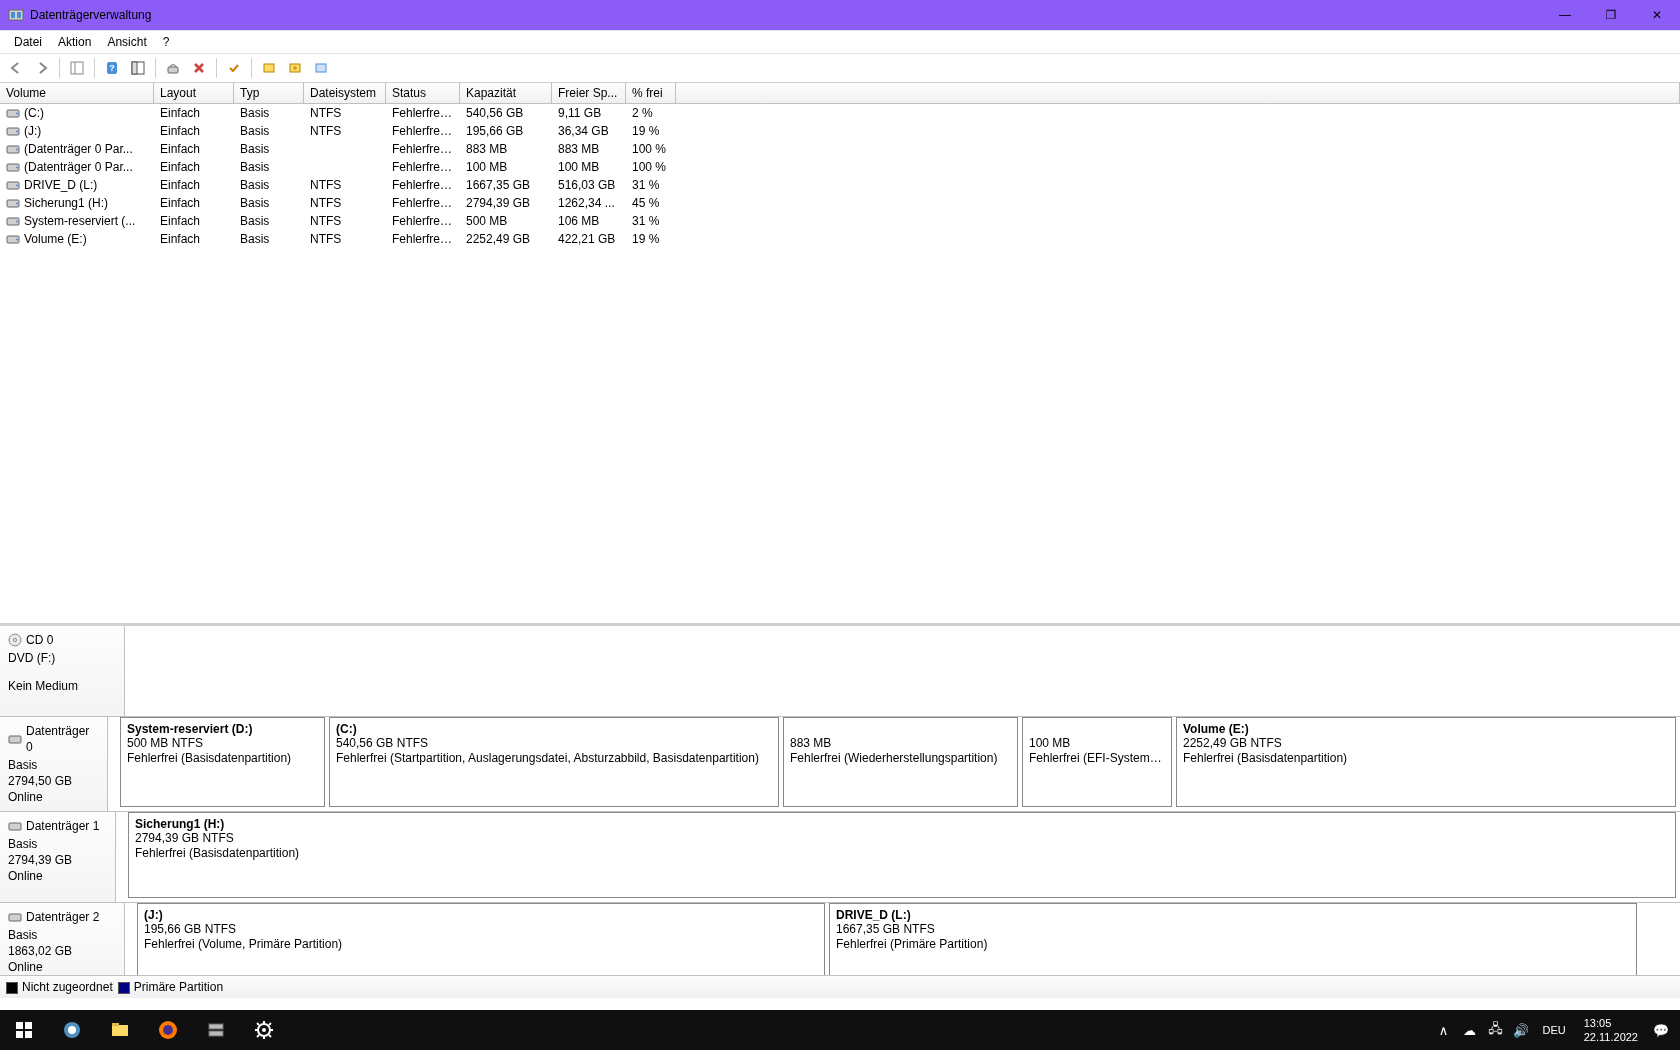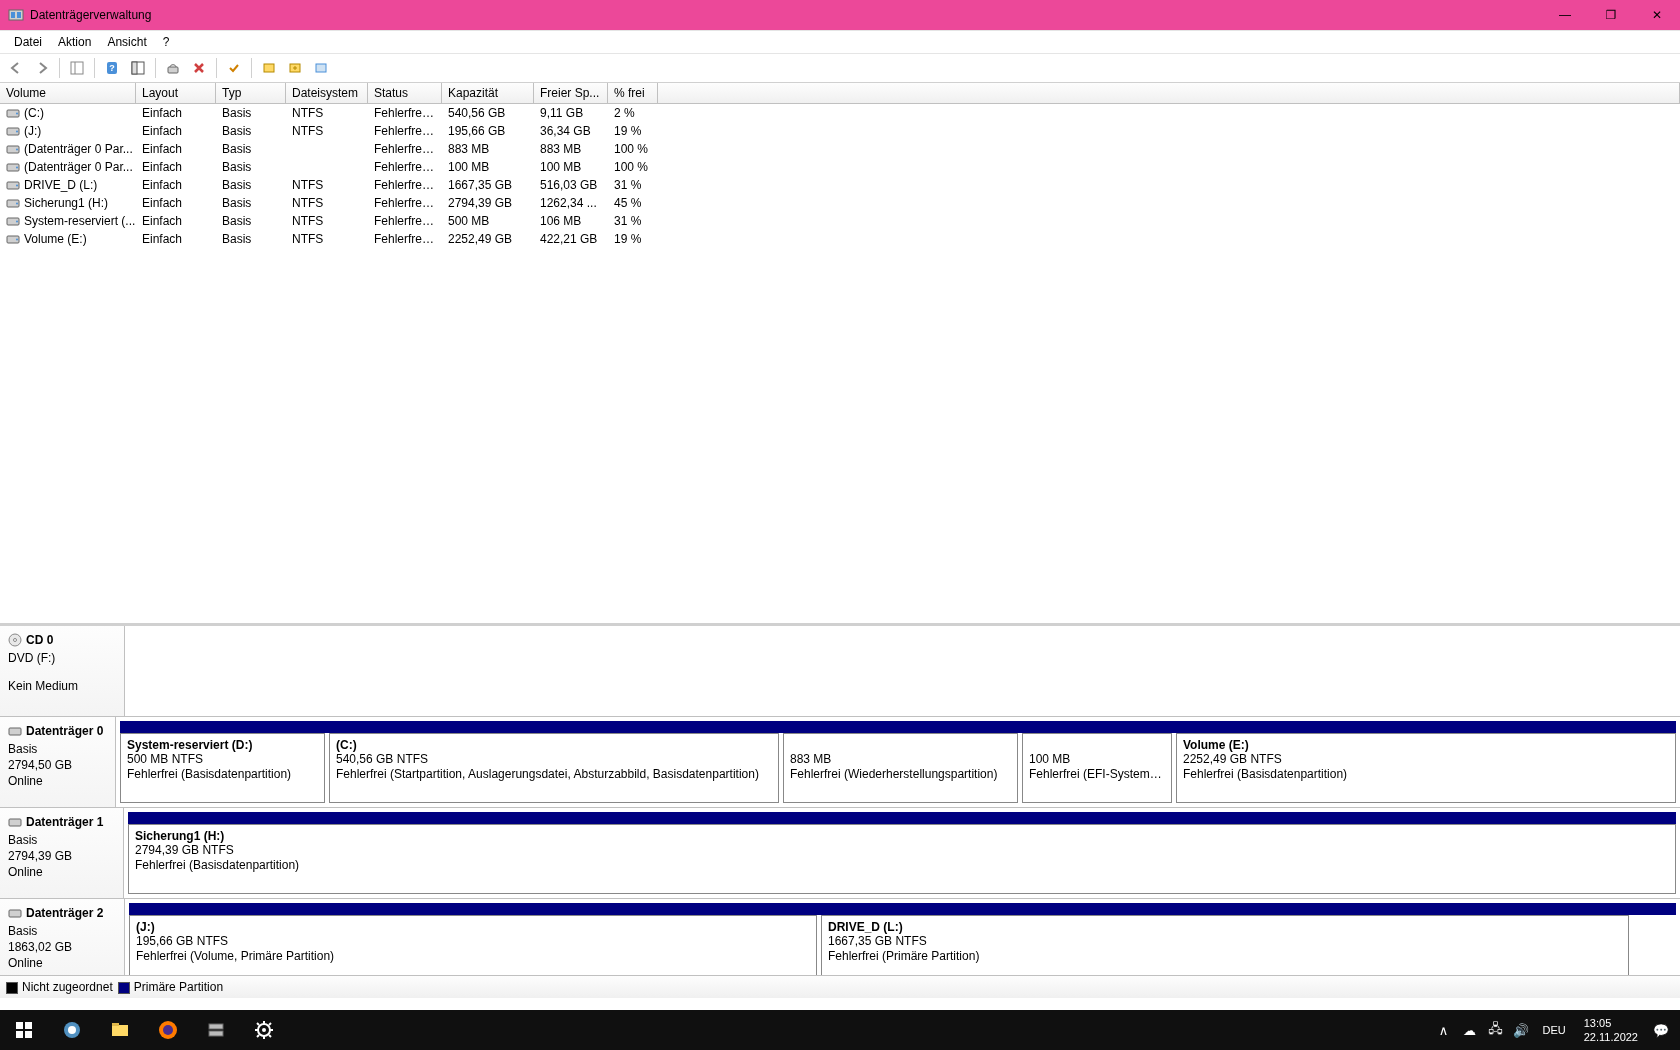--- a/index.html
+++ b/index.html
@@ -1,39 +1,39 @@
 <!DOCTYPE html>
 <html><head>
 <meta charset="utf-8">
 <style>
 html,body{margin:0;padding:0;width:1680px;height:1050px;font-family:'Segoe UI',Tahoma,sans-serif;font-size:12px;background:#fff;color:#000;overflow:hidden}
 .window{display:flex;flex-direction:column;height:100%}
-.titlebar{height:30px;background:#ec4899;display:flex;align-items:center;padding-left:8px;border-bottom:1px solid #e5e5e5}
+.titlebar{height:30px;background:#8b5cf6;display:flex;align-items:center;padding-left:8px;border-bottom:1px solid #e5e5e5}
 .titlebar .icon{width:16px;height:16px;margin-right:6px;display:inline-block}
 .titlebar .title{flex:1;font-size:12px}
 .winbtns{display:flex}
 .winbtn{width:46px;height:30px;display:flex;align-items:center;justify-content:center;font-size:12px;font-family:'Segoe MDL2 Assets','Segoe UI Symbol',sans-serif}
 .menubar{height:22px;display:flex;align-items:center;padding-left:6px;background:#fff;border-bottom:1px solid #e5e5e5}
 .menuitem{padding:2px 8px}
 .toolbar{height:28px;display:flex;align-items:center;padding-left:4px;background:#fff;border-bottom:1px solid #d0d0d0;gap:2px}
 .tbtn{width:22px;height:22px;display:flex;align-items:center;justify-content:center;border:1px solid transparent}
 .tsep{width:1px;height:20px;background:#d0d0d0;margin:0 3px}
 .vol-area{flex:0 0 540px;overflow:auto;border-bottom:2px solid #d0d0d0}
 .vol-head{display:flex;background:linear-gradient(#fdfdfd,#f0f0f0);border-bottom:1px solid #c0c0c0;position:sticky;top:0}
 .vol-head .col{padding:3px 6px;border-right:1px solid #c0c0c0;overflow:hidden;white-space:nowrap;text-overflow:ellipsis;box-sizing:border-box}
 .vol-body .row{display:flex;height:18px;align-items:center}
 .vol-body .cell{padding:1px 6px;overflow:hidden;white-space:nowrap;text-overflow:ellipsis;box-sizing:border-box}
-.c0{width:136px}.c1{width:80px}.c2{width:70px}.c3{width:82px}.c4{width:74px}.c5{width:92px}.c6{width:74px}.c7{width:50px}.cblank{flex:1}
+.c0{width:154px}.c1{width:80px}.c2{width:70px}.c3{width:82px}.c4{width:74px}.c5{width:92px}.c6{width:74px}.c7{width:50px}.cblank{flex:1}
 .vol-body .cell.c0{display:flex;align-items:center;gap:4px}
 .disk-pane{flex:1;overflow:auto;background:#fff;border-top:1px solid #d0d0d0}
 .disk-row{display:flex;border-bottom:1px solid #c0c0c0;min-height:90px}
 .disk-head{width:125px;border-right:1px solid #c0c0c0;padding:6px 8px;background:linear-gradient(#fdfdfd,#f4f4f4);box-sizing:border-box}
-.disk-head .dname{font-weight:bold;margin-bottom:2px;display:flex;align-items:center;gap:4px}
+.disk-head .dname{font-weight:normal;margin-bottom:2px;display:flex;align-items:center;gap:4px}
 .disk-head div{line-height:16px}
-.disk-parts{flex:1;padding:0;display:flex;flex-direction:column}
+.disk-parts{flex:1;padding:0;display:flex;flex-direction:row}
 .disk-stripe{height:12px;background:#000080;margin:4px 4px 0 4px}
 .part-container{flex:1;display:flex;gap:4px;padding:0 4px 4px 4px}
 .part{border:1px solid #888;padding:4px 6px;box-sizing:border-box;overflow:hidden;background:#fff;flex-shrink:0;min-width:0}
 .part .pname{font-weight:bold;white-space:nowrap;overflow:hidden;text-overflow:ellipsis}
 .part .pinfo{white-space:nowrap;overflow:hidden;text-overflow:ellipsis;line-height:15px}
 .legend{height:22px;border-top:1px solid #c0c0c0;display:flex;align-items:center;padding-left:6px;gap:5px;background:linear-gradient(#fdfdfd,#f0f0f0)}
 .legend .sw{width:10px;height:10px;display:inline-block;margin-right:4px;vertical-align:middle;border:1px solid #555}
 .taskbar{height:40px;background:#101010;display:flex;align-items:center;color:#fff}
 .tbicon{width:48px;height:40px;display:flex;align-items:center;justify-content:center}
 .tbtray{margin-left:auto;display:flex;align-items:center;gap:4px;padding-right:8px;font-size:11px}

